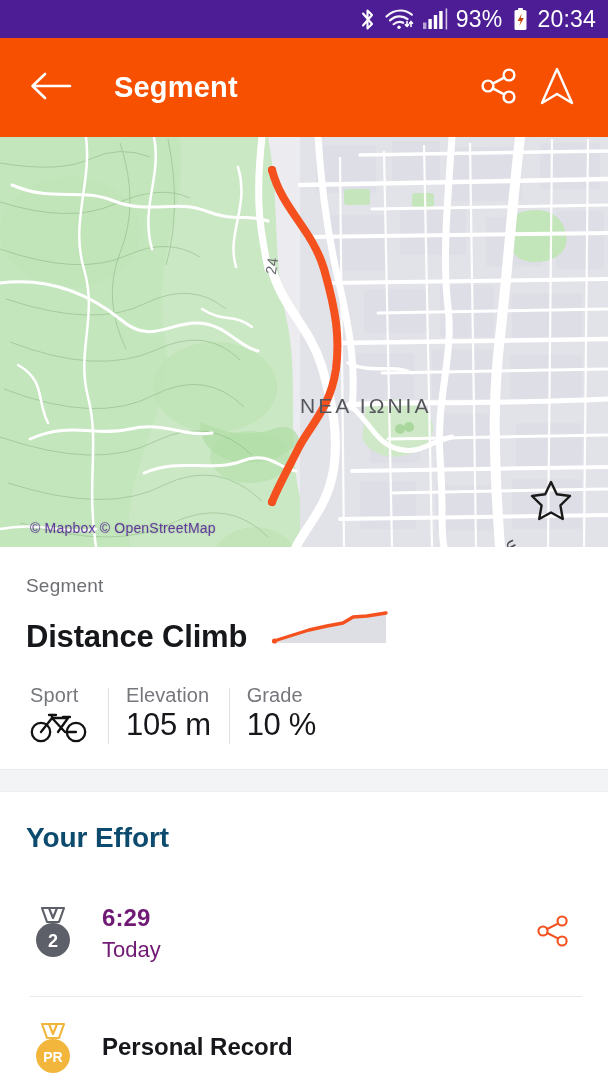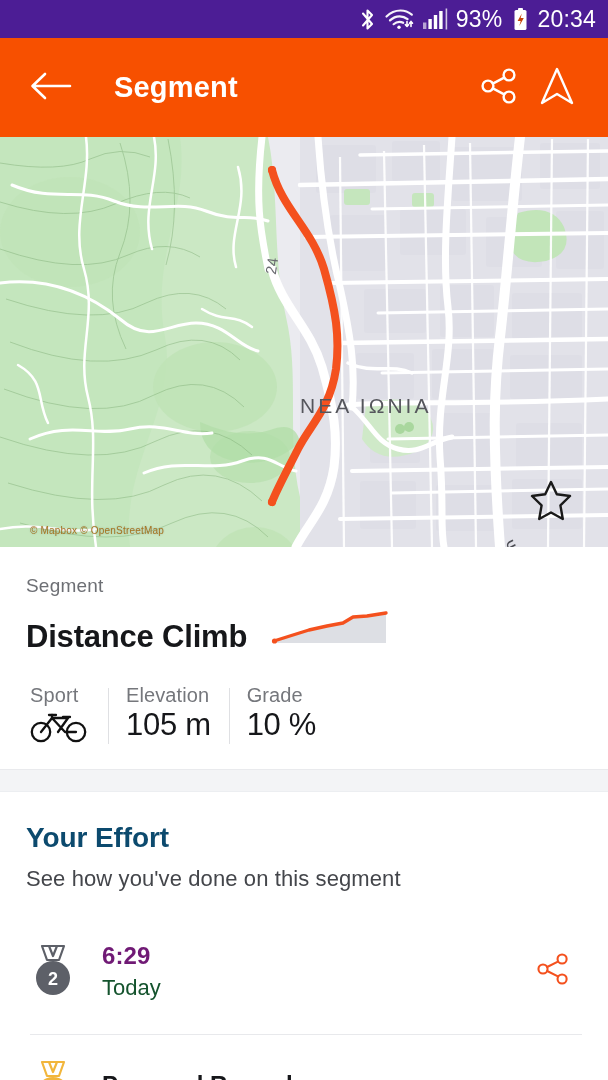--- a/index.html
+++ b/index.html
@@ -86,22 +86,22 @@
     position: absolute;
     left: 262px; top: 136px;
     font-size: 15px;
     color: #6a6b70;
     transform: rotate(-82deg);
     transform-origin: left top;
   }
   .map-attr {
     position: absolute;
     left: 30px; bottom: 11px;
-    font-size: 10px;
-    color: #a16207;
+    font-size: 14px;
+    color: #4c1d95;
     opacity: .85;
     text-shadow: 0 0 2px rgba(120,130,120,.6);
     letter-spacing: .2px;
   }
   .map-star {
     position: absolute;
     right: 35px; bottom: 25px;
     width: 44px; height: 44px;
     cursor: pointer;
   }
@@ -182,21 +182,21 @@
   .effort-medal { width: 54px; display:flex; justify-content:center; align-items:center; }
   .effort-info { margin-left: 22px; flex: 1; }
   .effort-time {
     font-size: 24px;
     font-weight: bold;
     color: #701a75;
     letter-spacing: .1px;
   }
   .effort-date {
     font-size: 22px;
-    color: #14532d;
+    color: #701a75;
     margin-top: 5px;
   }
   .effort-share { width: 46px; height: 46px; display:flex; align-items:center; justify-content:center; cursor:pointer; margin-right: 6px;}
   .effort-div {
     height: 1px;
     background: #e8e9ec;
     margin: 26px 0 0 4px;
   }
   .pr-row {
     display: flex;
@@ -449,21 +449,20 @@
         <div class="stat-label">Grade</div>
         <div class="stat-value">10 %</div>
       </div>
     </div>
   </div>
 
   <div class="band"></div>
 
   <div class="effort">
     <div class="effort-title">Your Effort</div>
-    <div class="effort-sub">See how you've done on this segment</div>
 
     <div class="effort-row">
       <div class="effort-medal">
         <svg width="46" height="56" viewBox="0 0 46 56">
           <path d="M12 3 L34 3 L29 17 L17 17 Z" fill="none" stroke="#5d6068" stroke-width="2.2" stroke-linejoin="round"></path>
           <path d="M19 3 L23 13 L27 3" fill="none" stroke="#5d6068" stroke-width="2.2" stroke-linejoin="round"></path>
           <circle cx="23" cy="35" r="17" fill="#5d6068"></circle>
           <text x="23" y="42" text-anchor="middle" font-family="Liberation Sans, sans-serif" font-size="18" font-weight="bold" fill="#ffffff">2</text>
         </svg>
       </div>

